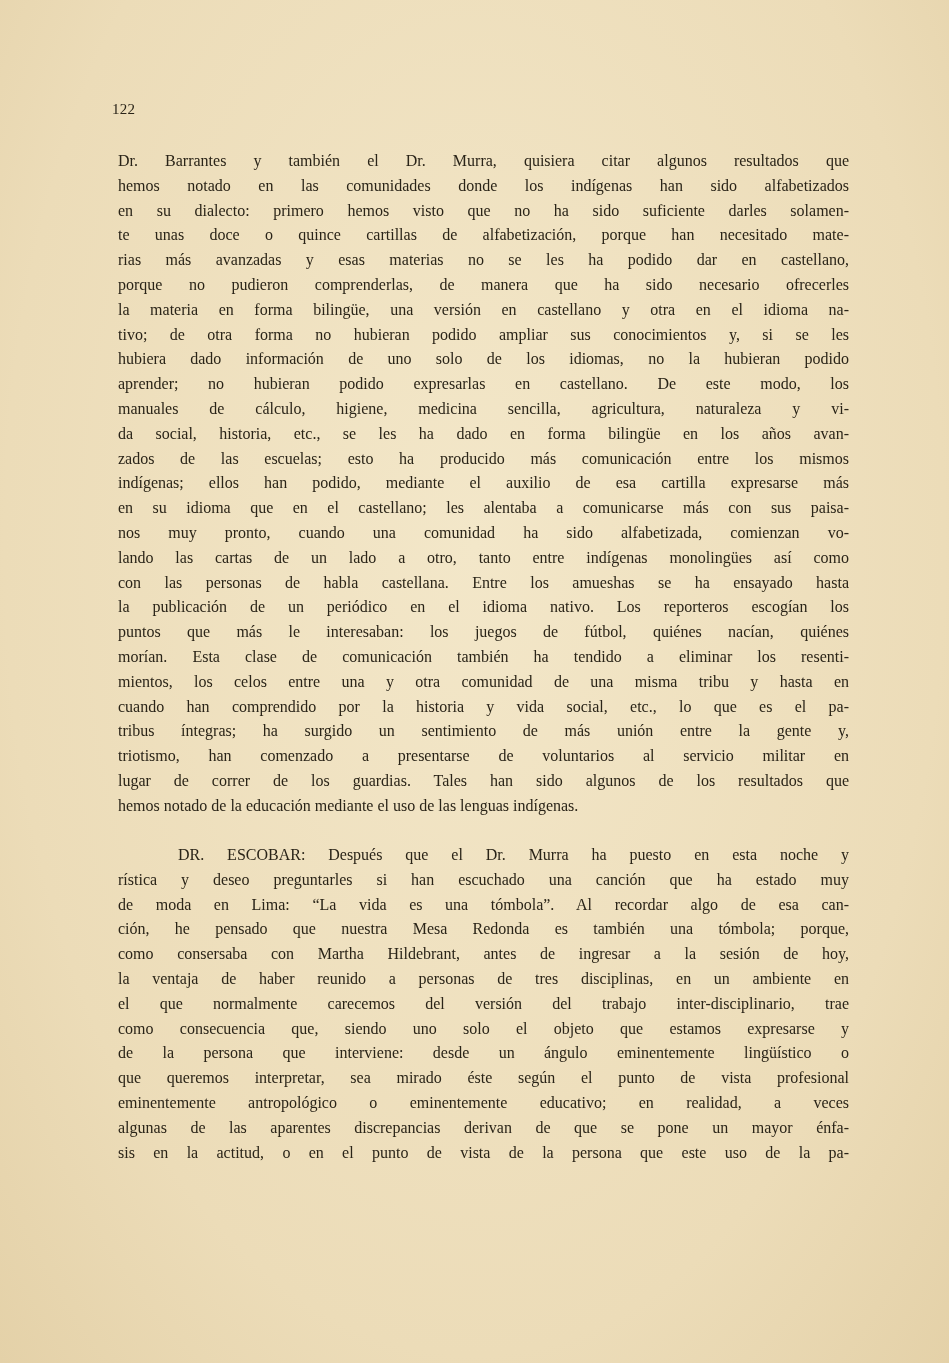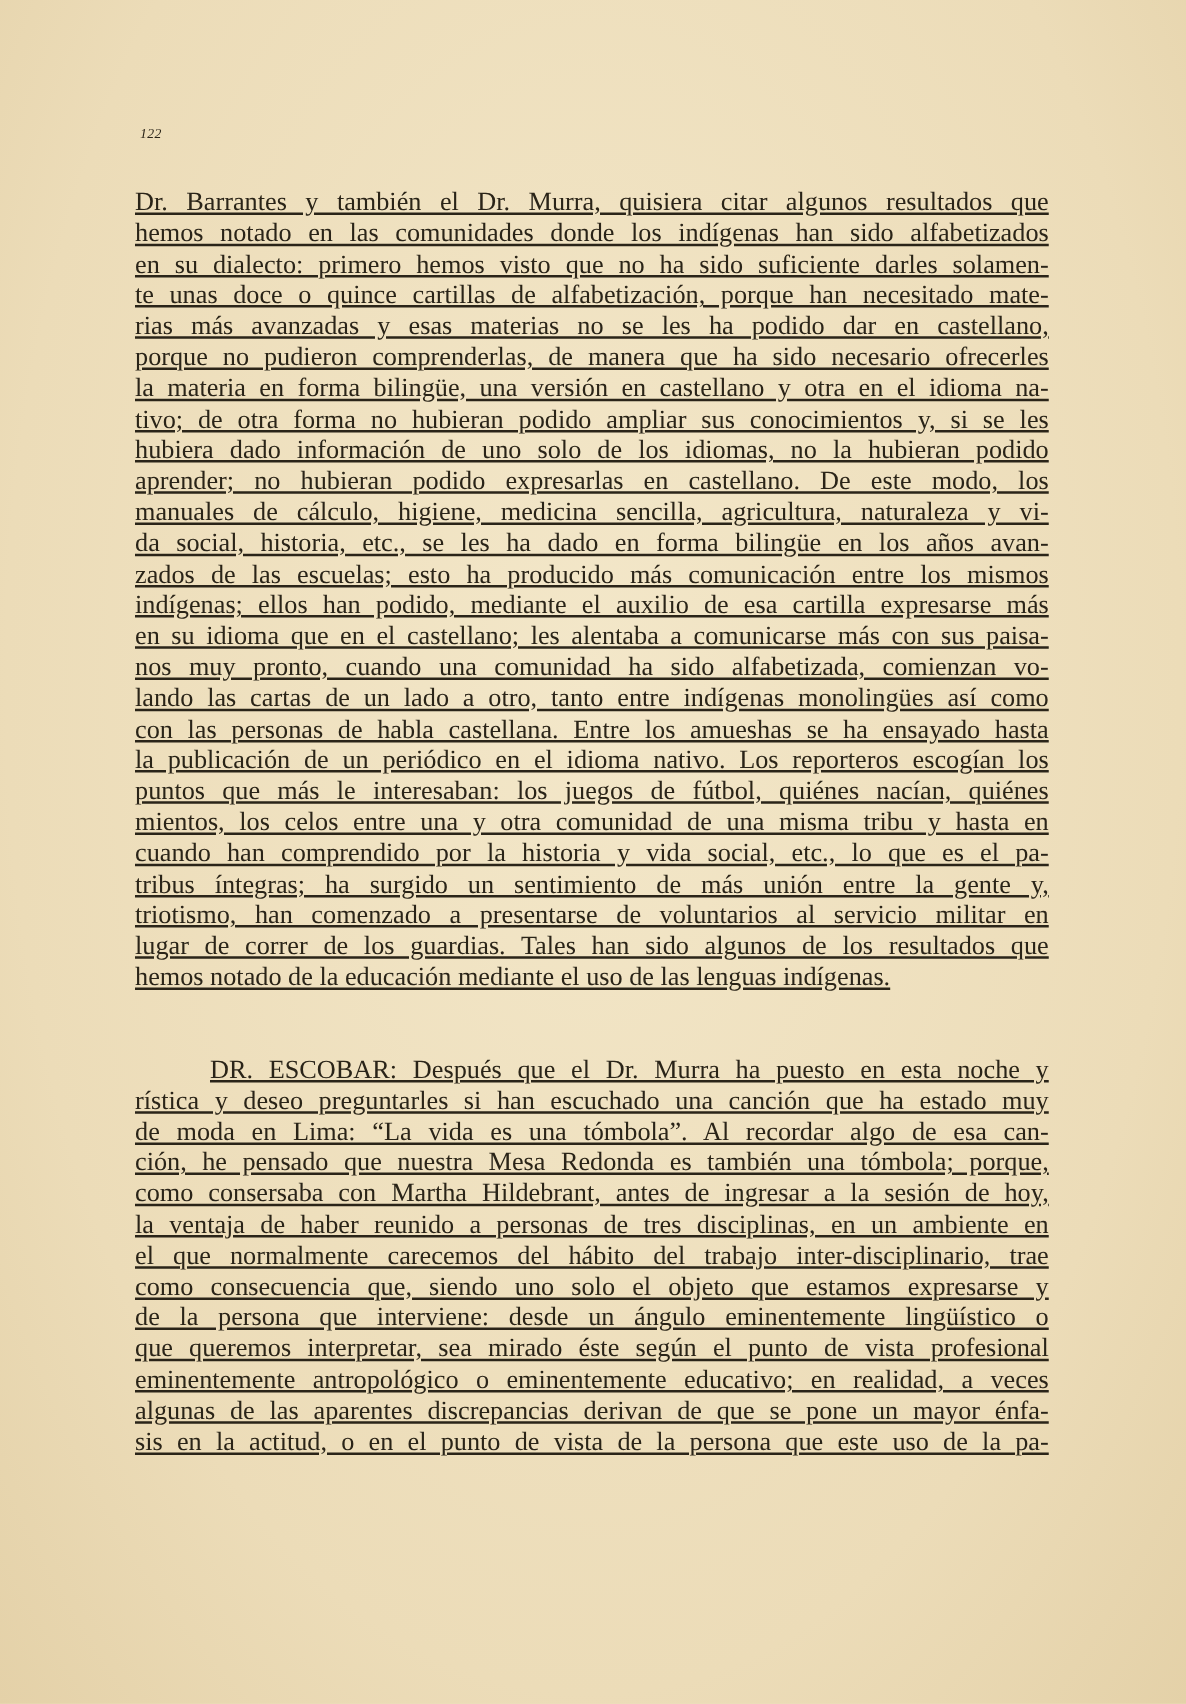--- a/index.html
+++ b/index.html
@@ -6,26 +6,25 @@
   body {
     width:949px; height:1363px; overflow:hidden;
     background: #efe2c2;
     background-image: radial-gradient(ellipse at 50% 40%, #f3e7c9 0%, #ecdcb8 70%, #e4d1a8 100%);
     font-family: "Liberation Serif", "DejaVu Serif", serif;
     color: #2a2418;
     position: relative;
   }
   .page-number {
     position:absolute; left:112px; top:101px;
-    font-size:11px; letter-spacing:0.3px;font-style:italic;
+    font-size:15px; letter-spacing:0.3px;
   }
   .text-block {
-    position:absolute; left:108px; width:731px;
-    font-size:21px;
-    text-decoration:underline;
+    position:absolute; left:118px; width:731px;
+    font-size:16px;
   }
   .line {
     height:24.8px; line-height:24.8px;
     white-space:nowrap;
     text-align:justify; text-align-last:justify;
   }
   .line.last { text-align-last:left; }
   #para1 { top:149px; }
   #para2 { top:843px; }
   .indent { padding-left:60px; }
@@ -49,35 +48,36 @@
   <div class="line">manuales de cálculo, higiene, medicina sencilla, agricultura, naturaleza y vi-</div>
   <div class="line">da social, historia, etc., se les ha dado en forma bilingüe en los años avan-</div>
   <div class="line">zados de las escuelas; esto ha producido más comunicación entre los mismos</div>
   <div class="line">indígenas; ellos han podido, mediante el auxilio de esa cartilla expresarse más</div>
   <div class="line">en su idioma que en el castellano; les alentaba a comunicarse más con sus paisa-</div>
   <div class="line">nos muy pronto, cuando una comunidad ha sido alfabetizada, comienzan vo-</div>
   <div class="line">lando las cartas de un lado a otro, tanto entre indígenas monolingües así como</div>
   <div class="line">con las personas de habla castellana. Entre los amueshas se ha ensayado hasta</div>
   <div class="line">la publicación de un periódico en el idioma nativo. Los reporteros escogían los</div>
   <div class="line">puntos que más le interesaban: los juegos de fútbol, quiénes nacían, quiénes</div>
+  <div class="line">morían. Esta clase de comunicación también ha tendido a eliminar los resenti-</div>
   <div class="line">mientos, los celos entre una y otra comunidad de una misma tribu y hasta en</div>
   <div class="line">cuando han comprendido por la historia y vida social, etc., lo que es el pa-</div>
   <div class="line">tribus íntegras; ha surgido un sentimiento de más unión entre la gente y,</div>
   <div class="line">triotismo, han comenzado a presentarse de voluntarios al servicio militar en</div>
   <div class="line">lugar de correr de los guardias. Tales han sido algunos de los resultados que</div>
   <div class="line last">hemos notado de la educación mediante el uso de las lenguas indígenas.</div>
 </div>
 
 <div class="text-block" id="para2">
   <div class="line indent">DR. ESCOBAR: Después que el Dr. Murra ha puesto en esta noche y</div>
   <div class="line">rística y deseo preguntarles si han escuchado una canción que ha estado muy</div>
   <div class="line">de moda en Lima: “La vida es una tómbola”. Al recordar algo de esa can-</div>
   <div class="line">ción, he pensado que nuestra Mesa Redonda es también una tómbola; porque,</div>
   <div class="line">como consersaba con Martha Hildebrant, antes de ingresar a la sesión de hoy,</div>
   <div class="line">la ventaja de haber reunido a personas de tres disciplinas, en un ambiente en</div>
-  <div class="line">el que normalmente carecemos del hábito del trabajo inter-disciplinario, trae</div>
+  <div class="line">el que normalmente carecemos del versión del trabajo inter-disciplinario, trae</div>
   <div class="line">como consecuencia que, siendo uno solo el objeto que estamos expresarse y</div>
   <div class="line">de la persona que interviene: desde un ángulo eminentemente lingüístico o</div>
   <div class="line">que queremos interpretar, sea mirado éste según el punto de vista profesional</div>
   <div class="line">eminentemente antropológico o eminentemente educativo; en realidad, a veces</div>
   <div class="line">algunas de las aparentes discrepancias derivan de que se pone un mayor énfa-</div>
   <div class="line">sis en la actitud, o en el punto de vista de la persona que este uso de la pa-</div>
 </div>
 
 </body></html>

